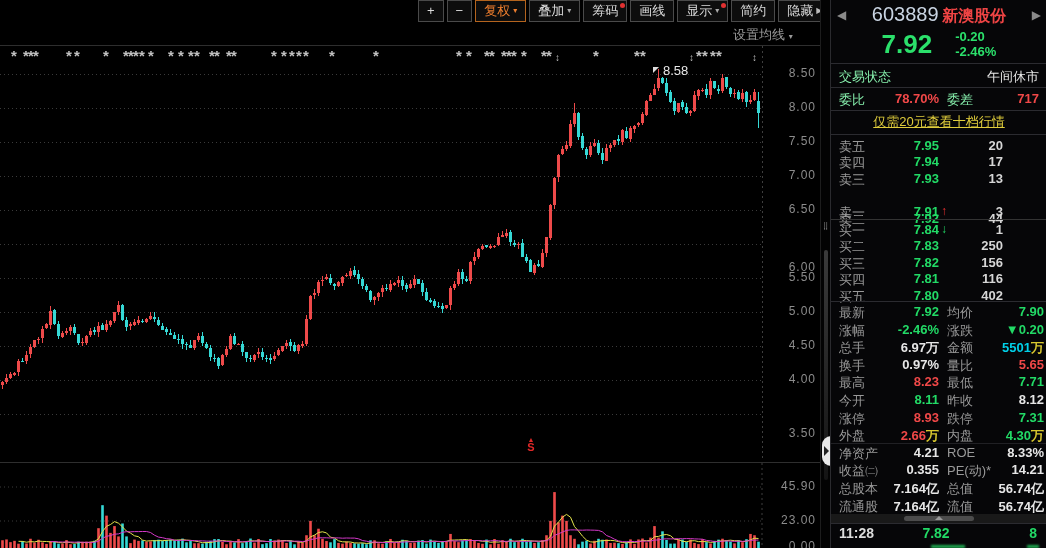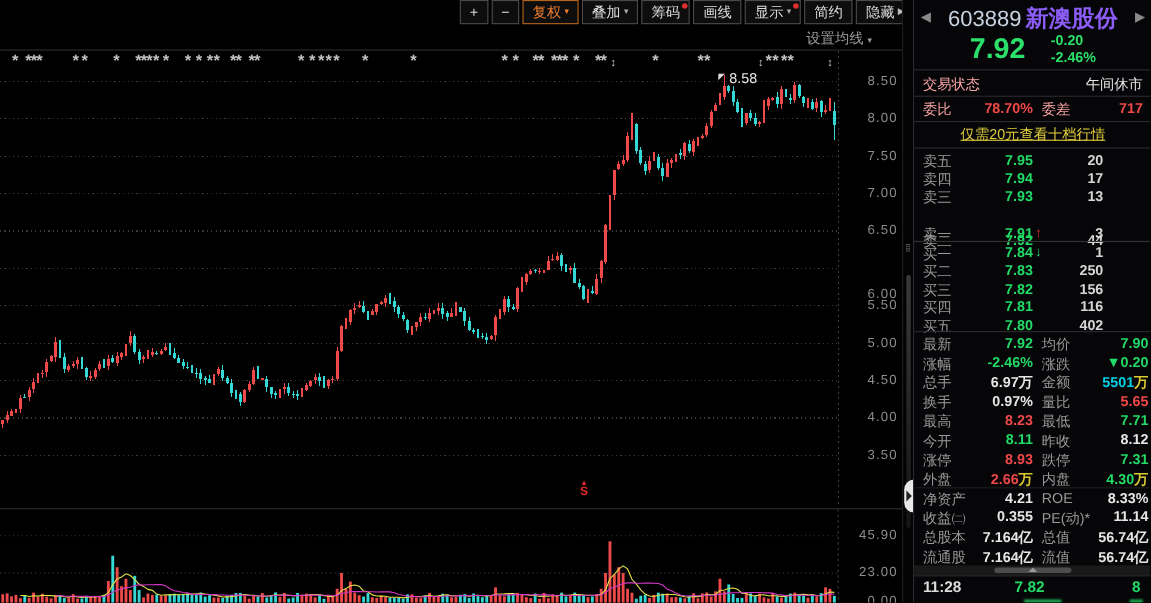--- a/index.html
+++ b/index.html
@@ -46,27 +46,27 @@
         border-radius:9px 0 0 9px;cursor:pointer;}
   #collapse-handle .arr{position:absolute;left:2px;top:10px;width:0;height:0;
         border-left:5px solid #222;border-top:5px solid transparent;border-bottom:5px solid transparent;}
   
   #quote-panel{position:absolute;left:830px;top:0;width:216px;height:548px;background:#060608;
         border-left:1px solid #2a2a2e;font-size:13px;}
   .hline{position:absolute;left:0;width:216px;height:0;border-top:1px solid #2b2b30;}
   .nav-arrow{position:absolute;top:8px;color:#8a8a8a;font-size:12px;cursor:pointer;}
   #stock-title{position:absolute;left:0;top:3px;width:216px;text-align:center;white-space:nowrap;}
   #stock-code{color:#c9d4e2;font-size:20px;}
-  #stock-name{color:#8b5cf6;font-size:21px;font-weight:700;}
+  #stock-name{color:#ef4444;font-size:16px;font-weight:700;}
   #price-block{position:absolute;left:0;top:28px;width:216px;display:flex;justify-content:center;gap:12px;}
   #last-price{color:#2be06b;font-size:26px;font-weight:700;line-height:32px;}
   #chg-col{display:flex;flex-direction:column;justify-content:center;gap:1px;margin-left:11px;}
   #chg-col div{color:#2be06b;font-size:13px;font-weight:700;line-height:14px;}
   .prow{position:absolute;left:0;width:216px;}
-  .plabel{color:#fca5a5;}
+  .plabel{color:#86efac;}
   .green{color:#22da66;} .red{color:#f04848;} .white{color:#e6e6e6;} .cyan{color:#00d0e8;}
   .unit{color:#d9c82f;}
   #link-row{position:absolute;left:0;top:113px;width:216px;text-align:center;}
   #link-row span{color:#e0cd3c;font-size:13px;text-decoration:underline;cursor:pointer;}
   .ob-row{position:absolute;left:0;width:216px;height:16px;}
   .ob-label{position:absolute;left:8px;color:#999;}
   .ob-price{position:absolute;left:40px;width:68px;text-align:right;font-weight:700;}
   .ob-arrow{position:absolute;left:110px;font-weight:700;font-size:12px;}
   .ob-vol{position:absolute;left:116px;width:56px;text-align:right;color:#d6d6d6;font-weight:700;}
   .st-l1{position:absolute;left:8px;color:#999;}
@@ -583,21 +583,21 @@
         <div class="ylabel" style="top: 20px;">8.50</div>
         <div class="ylabel" style="top: 54px;">8.00</div>
         <div class="ylabel" style="top: 88px;">7.50</div>
         <div class="ylabel" style="top: 122px; text-align: right;">7.00</div>
         <div class="ylabel" style="top: 156px;">6.50</div>
         <div class="ylabel" style="top: 190px; margin-top: 24px;">6.00</div>
         <div class="ylabel" style="top: 224px;">5.50</div>
         <div class="ylabel" style="top: 258px;">5.00</div>
         <div class="ylabel" style="top: 292px;">4.50</div>
         <div class="ylabel" style="top: 326px;">4.00</div>
-        <div class="ylabel" style="top: 360px;">3.50</div>
+        <div class="ylabel" style="top: 380px;">3.50</div>
       </div>
     <div id="annotation-arrow" style="left: 653px;"></div>
     <div id="annotation" style="left: 663px;">8.58</div>
     <div id="sell-marker" style="left: 524px;">
       <span class="tip">▲</span>
       <span class="s">S</span>
     </div>
   </div>
 
   <div id="indicator">
@@ -957,21 +957,21 @@
         <div class="prow" style="top: 444.8px; height: 17px;">
           <span class="st-l1">净资产</span>
           <span class="st-v1 white">4.21</span>
           <span class="st-l2">ROE</span>
           <span class="st-v2 white">8.33%</span>
         </div>
         <div class="prow" style="top: 462.4px; height: 17px;">
           <span class="st-l1">收益㈡</span>
           <span class="st-v1 white">0.355</span>
           <span class="st-l2">PE(动)*</span>
-          <span class="st-v2 white">11.14</span>
+          <span class="st-v2 white">14.21</span>
         </div>
         <div class="prow" style="top: 480px; height: 17px;">
           <span class="st-l1">总股本</span>
           <span class="st-v1 white">7.164亿</span>
           <span class="st-l2">总值</span>
           <span class="st-v2 white">56.74亿</span>
         </div>
         <div class="prow" style="top: 497.6px; height: 17px;">
           <span class="st-l1">流通股</span>
           <span class="st-v1 white">7.164亿</span>

